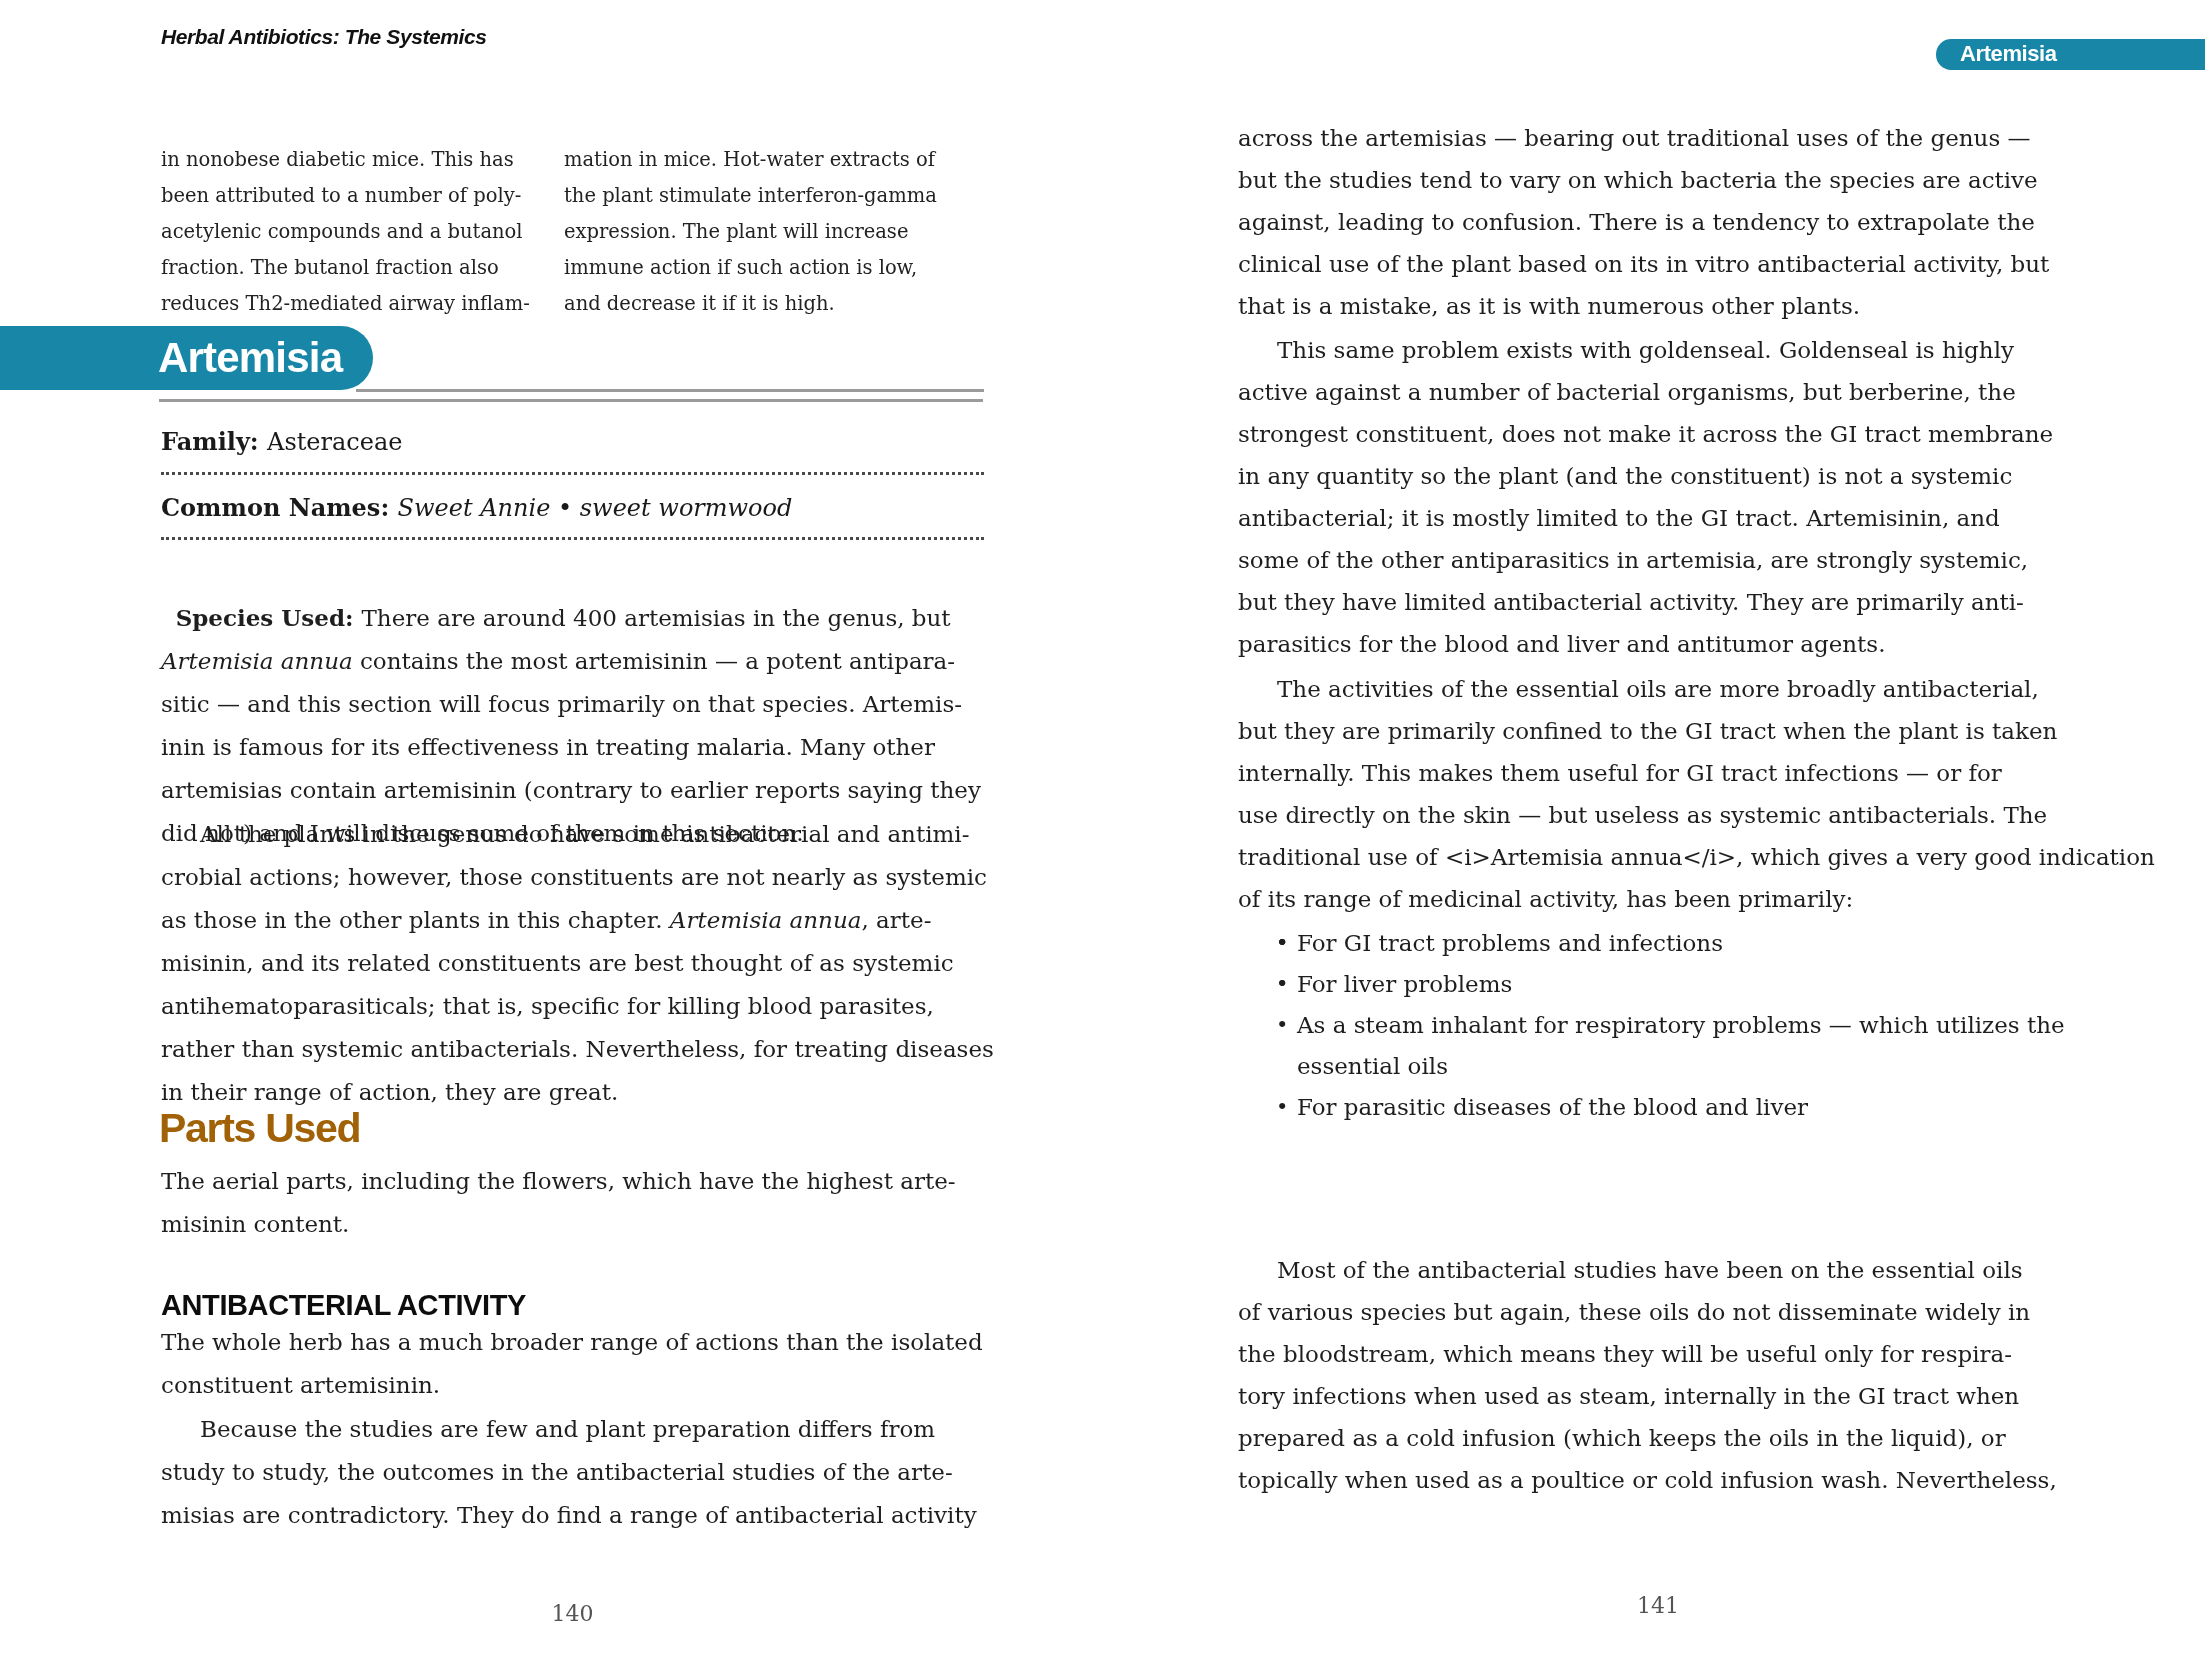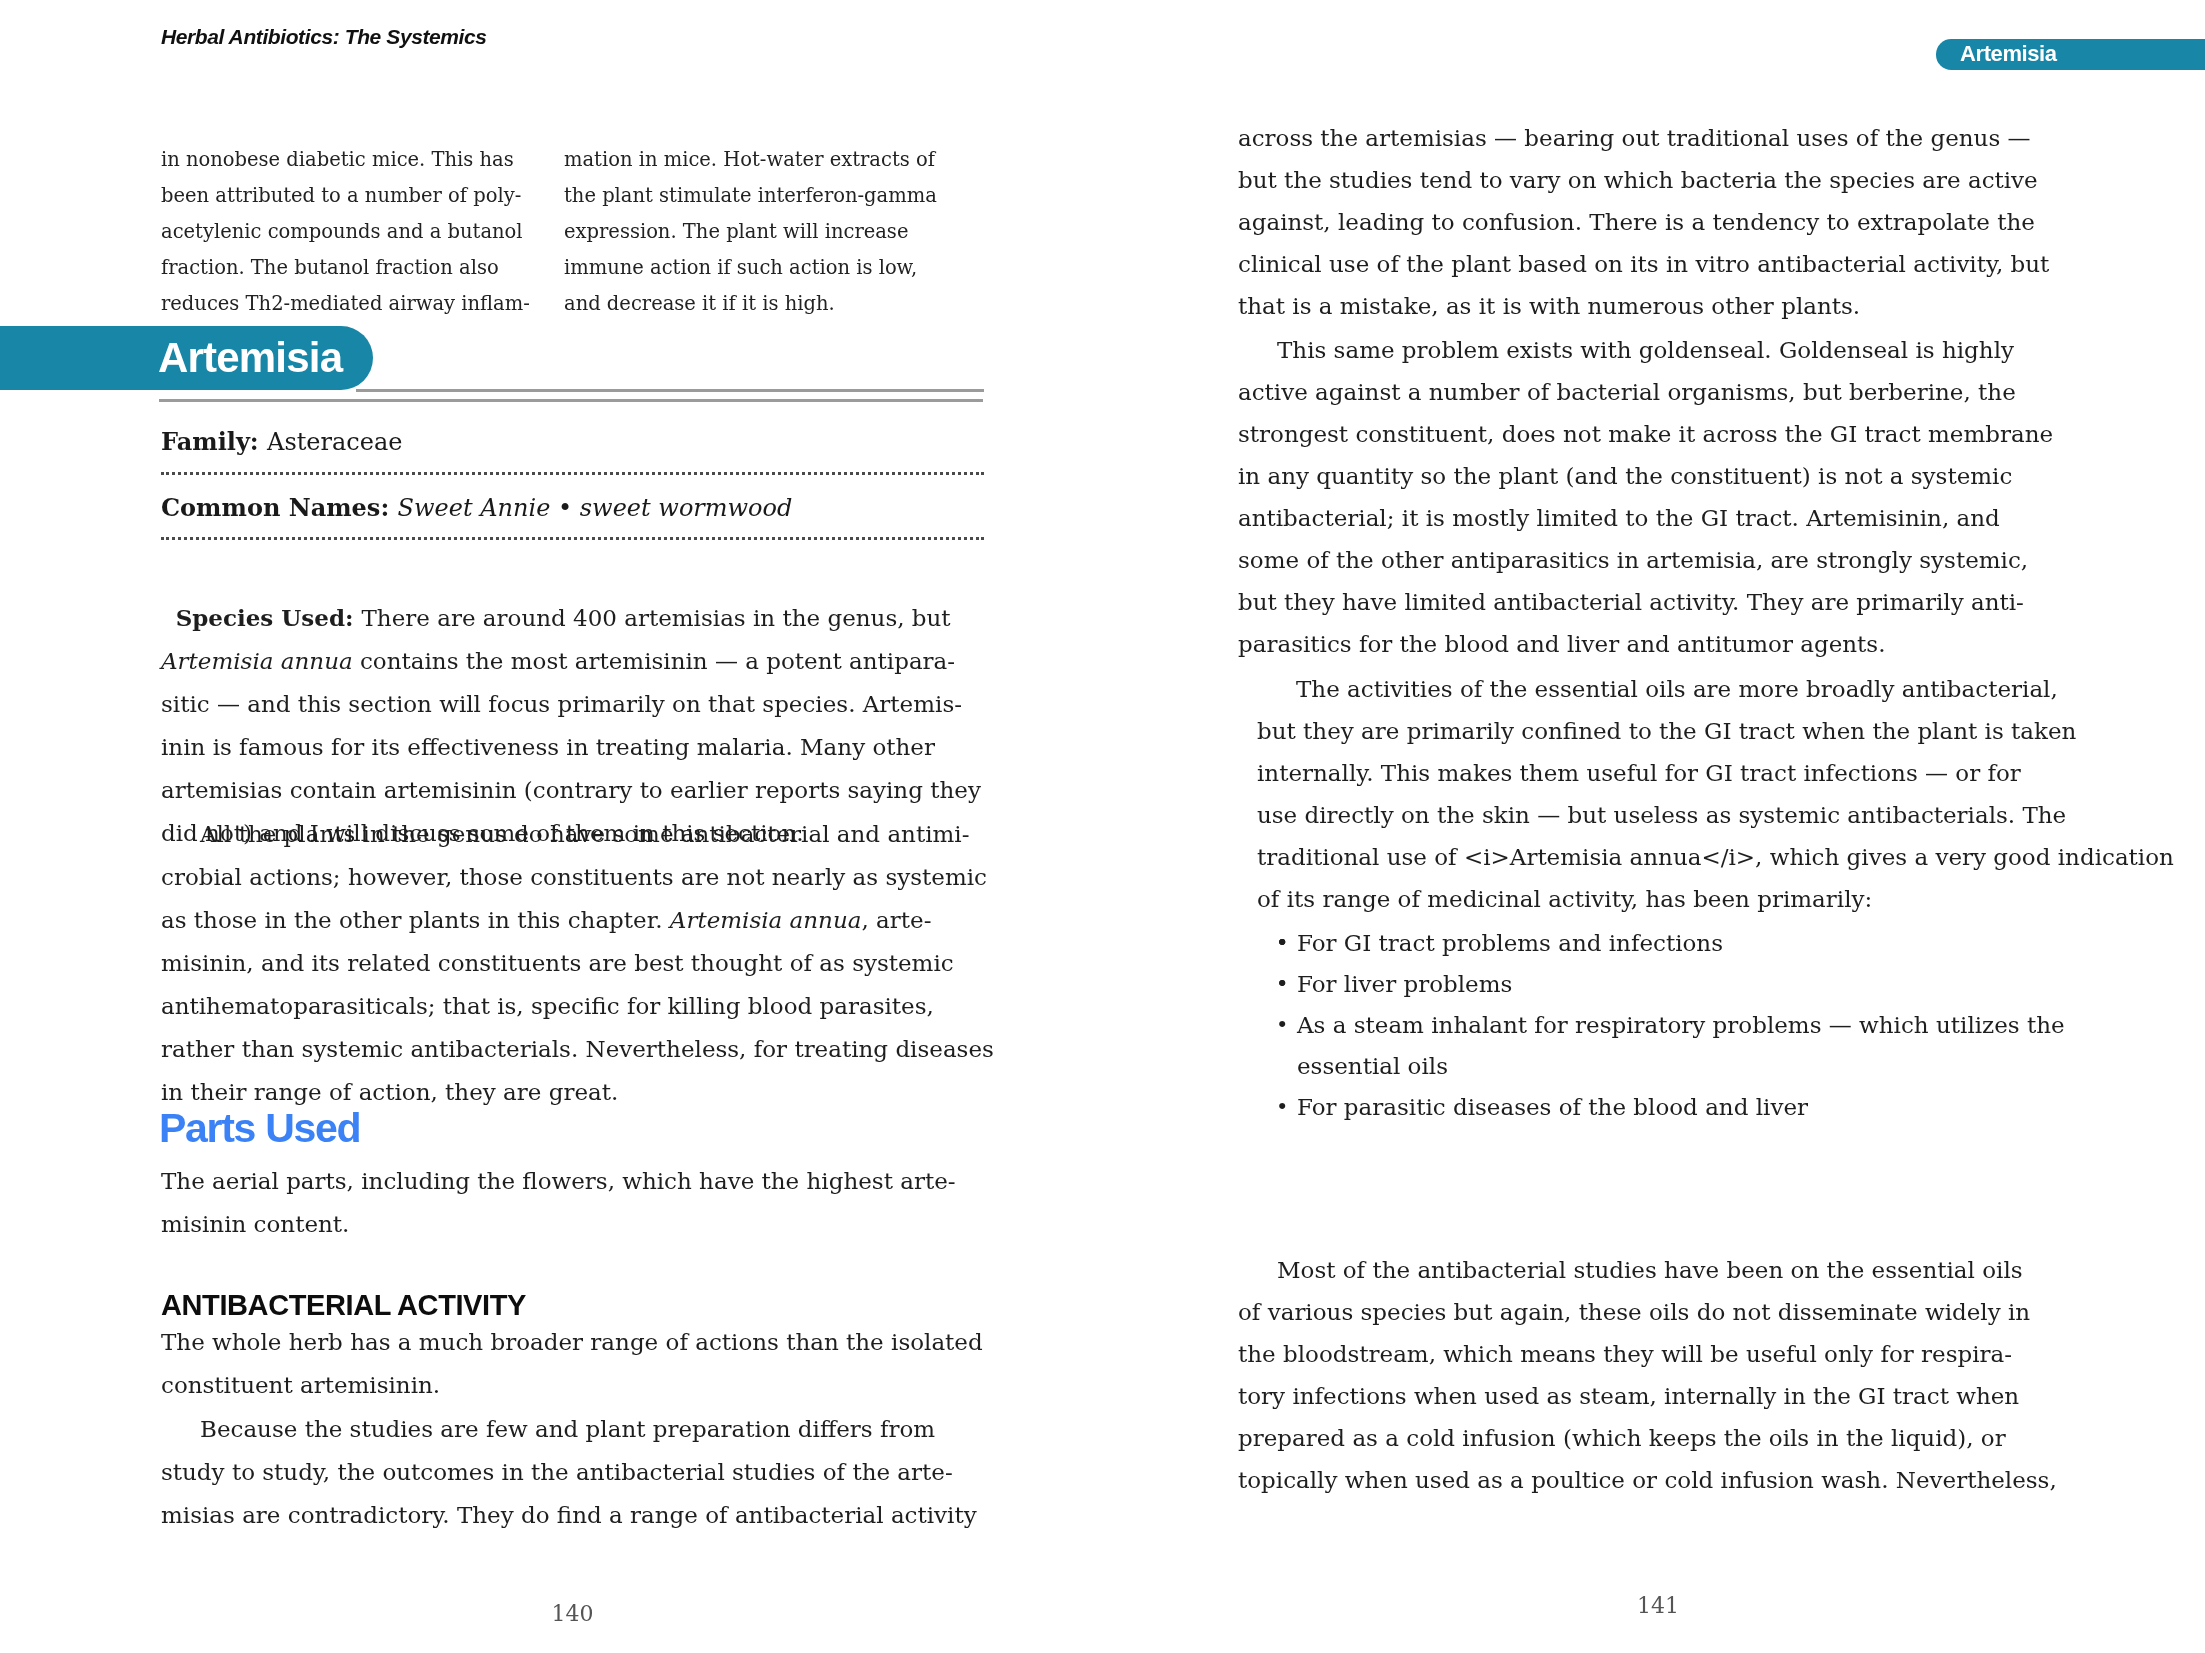--- a/index.html
+++ b/index.html
@@ -41,21 +41,21 @@
   }
   .bodypara{
     left:161px;width:865px;
     font-size:23px;line-height:43px;color:#1e1e1e;
   }
   .bodypara b{font-weight:bold;}
   .indent{text-indent:39px;}
   .h-big{
     left:159px;
     font-family:"Liberation Sans", sans-serif;font-weight:bold;
-    font-size:41px;color:#3b82f6;letter-spacing:-1.3px;
+    font-size:41px;color:#a16207;letter-spacing:-1.3px;
   }
   .h-small{
     left:161px;
     font-family:"Liberation Sans", sans-serif;font-weight:bold;
     font-size:29px;color:#0d0d0d;letter-spacing:-0.4px;
   }
   .pagenum{
     width:823px;text-align:center;
     font-size:22px;color:#555;margin-top:44px;
   }
@@ -165,21 +165,21 @@
 
 <div class="abs rp pre indent" style="top:329px;">This same problem exists with goldenseal. Goldenseal is highly
 active against a number of bacterial organisms, but berberine, the
 strongest constituent, does not make it across the GI tract membrane
 in any quantity so the plant (and the constituent) is not a systemic
 antibacterial; it is mostly limited to the GI tract. Artemisinin, and
 some of the other antiparasitics in artemisia, are strongly systemic,
 but they have limited antibacterial activity. They are primarily anti-
 parasitics for the blood and liver and antitumor agents.</div>
 
-<div class="abs rp pre indent" style="top:668px;margin-left:19px;">The activities of the essential oils are more broadly antibacterial,
+<div class="abs rp pre indent" style="top:668px;">The activities of the essential oils are more broadly antibacterial,
 but they are primarily confined to the GI tract when the plant is taken
 internally. This makes them useful for GI tract infections — or for
 use directly on the skin — but useless as systemic antibacterials. The
 traditional use of &lt;i&gt;Artemisia annua&lt;/i&gt;, which gives a very good indication
 of its range of medicinal activity, has been primarily:</div>
 
 <div class="abs bullets">
   <div class="bullet-row"><span class="bullet-glyph">•</span></div>
   <div class="bullet-row"><span class="bullet-glyph">•</span></div>
   <div class="bullet-row"><span class="bullet-glyph">•</span><span>For GI tract problems and infections</span></div>

